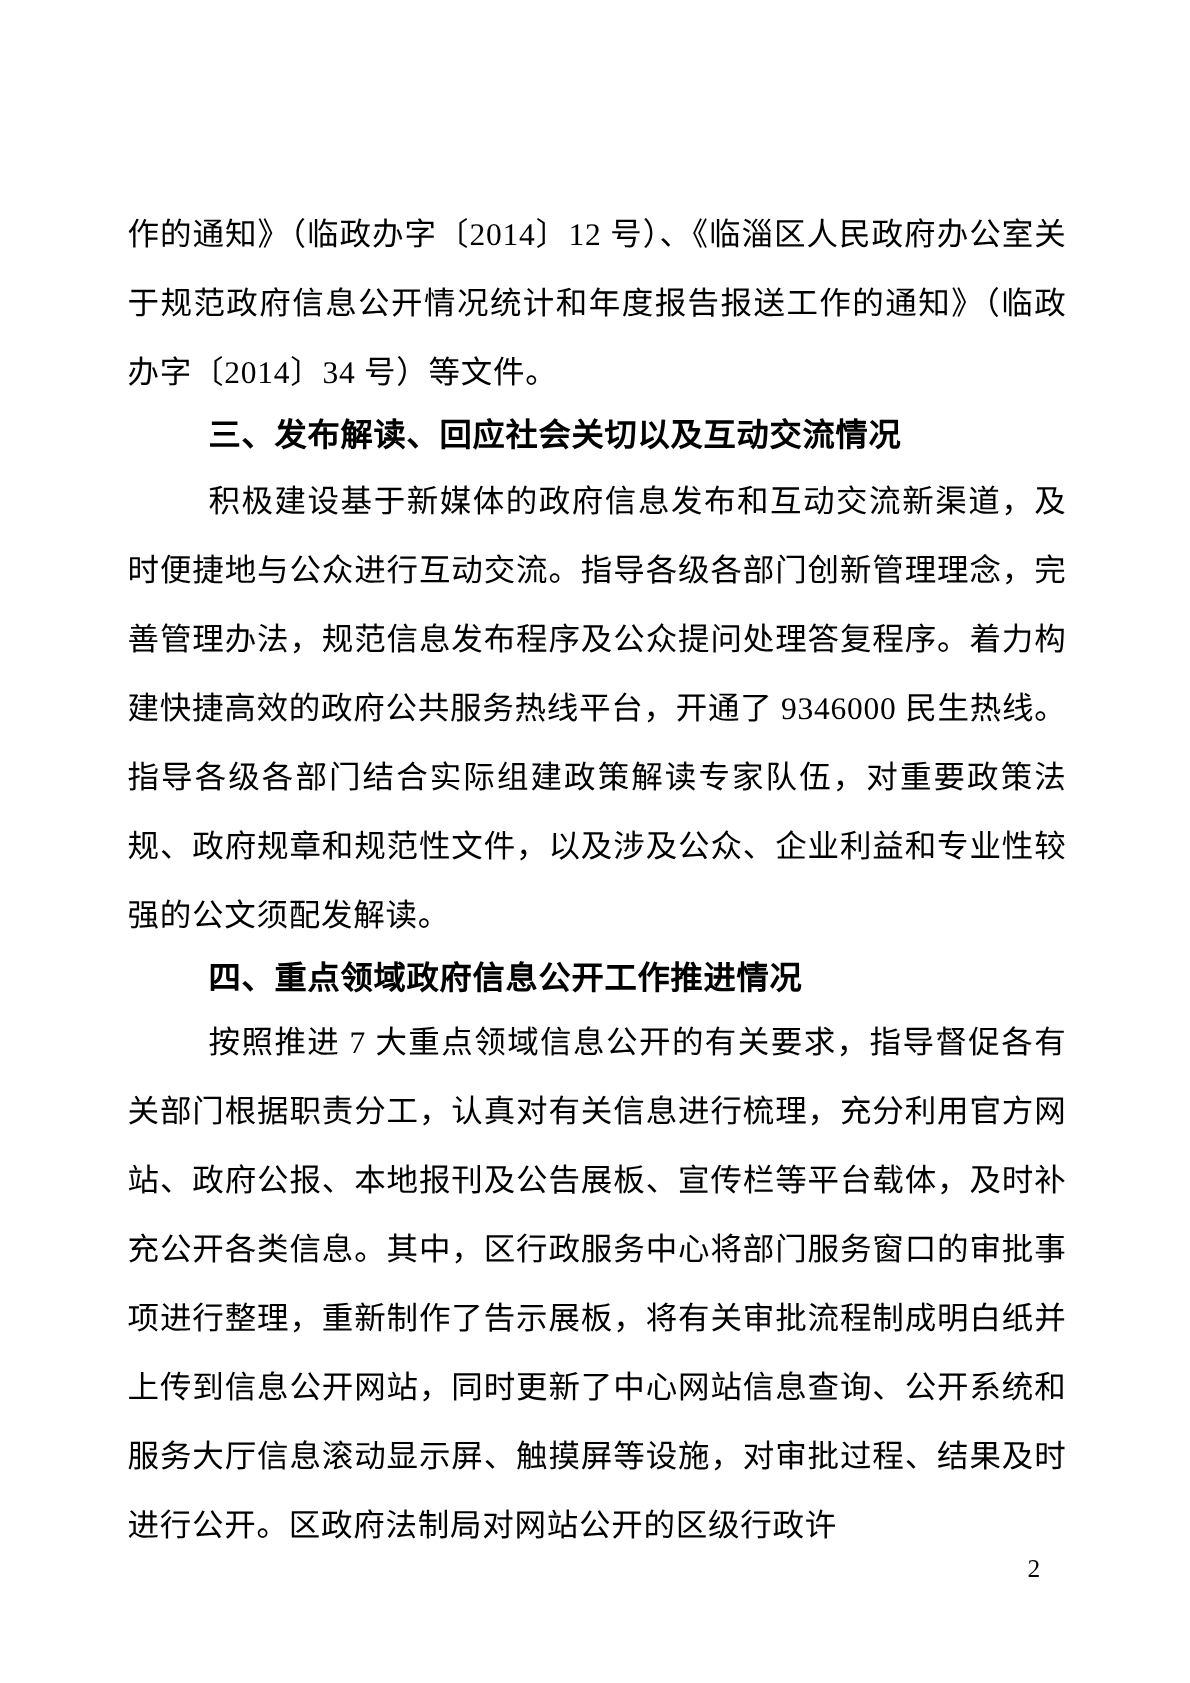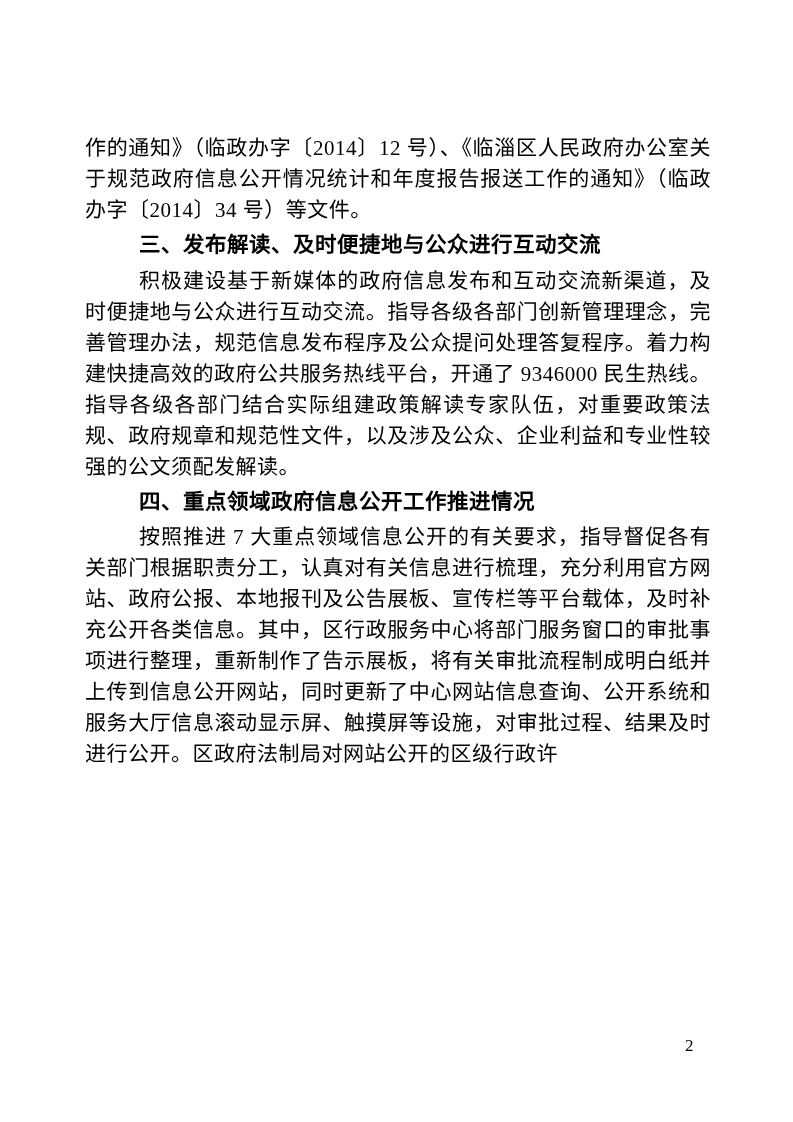--- a/index.html
+++ b/index.html
@@ -18,21 +18,21 @@
   .content {
     position: absolute;
     left: 85px;
     top: 133px;
     width: 626px;
   }
   .para {
     margin: 0;
     font-family: "Liberation Serif", "DejaVu Serif", serif;
     font-size: 21px;
-    line-height: 31px;
+    line-height: 46px;
     letter-spacing: 0.5px;
     text-align: justify;
     color: #000000;
   }
   .para.indent {
     text-indent: 54px;
   }
   .heading {
     margin: 0;
     font-family: "Liberation Sans", "DejaVu Sans", sans-serif;
@@ -52,19 +52,19 @@
     line-height: 20px;
     color: #000000;
   }
 </style>
 </head>
 <body>
 
 <div class="page">
   <div class="content">
     <p class="para">作的通知》（临政办字〔2014〕12 号）、《临淄区人民政府办公室关于规范政府信息公开情况统计和年度报告报送工作的通知》（临政办字〔2014〕34 号）等文件。</p>
-    <p class="heading">三、发布解读、及时便捷地与公众进行互动交流</p>
+    <p class="heading">三、发布解读、回应社会关切以及互动交流情况</p>
     <p class="para indent">积极建设基于新媒体的政府信息发布和互动交流新渠道，及时便捷地与公众进行互动交流。指导各级各部门创新管理理念，完善管理办法，规范信息发布程序及公众提问处理答复程序。着力构建快捷高效的政府公共服务热线平台，开通了 9346000 民生热线。指导各级各部门结合实际组建政策解读专家队伍，对重要政策法规、政府规章和规范性文件，以及涉及公众、企业利益和专业性较强的公文须配发解读。</p>
     <p class="heading">四、重点领域政府信息公开工作推进情况</p>
     <p class="para indent">按照推进 7 大重点领域信息公开的有关要求，指导督促各有关部门根据职责分工，认真对有关信息进行梳理，充分利用官方网站、政府公报、本地报刊及公告展板、宣传栏等平台载体，及时补充公开各类信息。其中，区行政服务中心将部门服务窗口的审批事项进行整理，重新制作了告示展板，将有关审批流程制成明白纸并上传到信息公开网站，同时更新了中心网站信息查询、公开系统和服务大厅信息滚动显示屏、触摸屏等设施，对审批过程、结果及时进行公开。区政府法制局对网站公开的区级行政许</p>
   </div>
   <div class="page-number">2</div>
 </div>
 
 </body></html>

